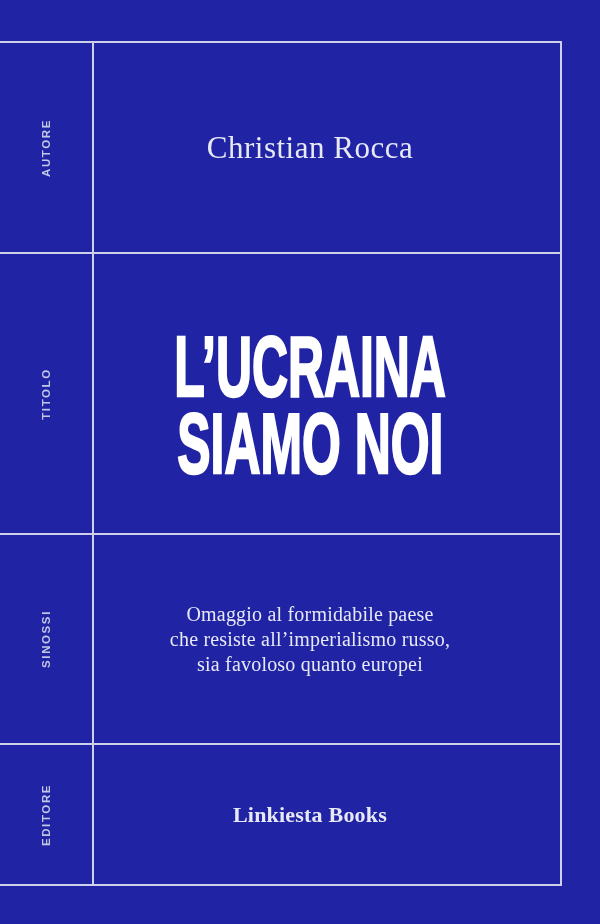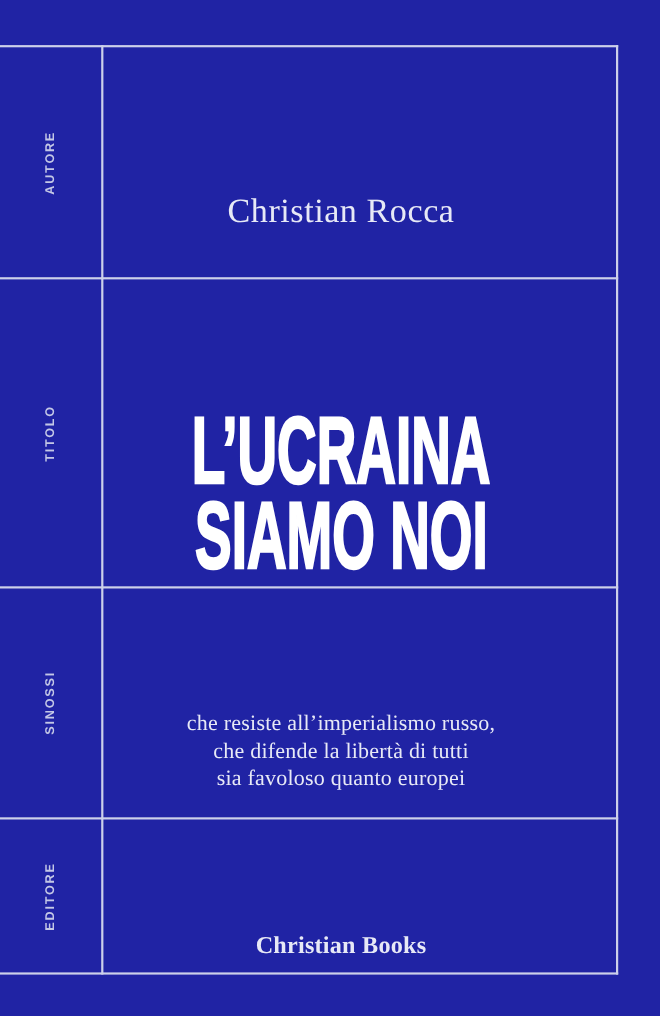--- a/index.html
+++ b/index.html
@@ -42,21 +42,20 @@
     font-weight: bold;
     letter-spacing: 1.6px;
     white-space: nowrap;
   }
   
   .cell {
     position: absolute; left: 94px; width: 432px;
     display: flex; flex-direction: column;
     align-items: center; justify-content: center;
     text-align: center;
-    margin-top: 44px;
   }
   .author-text {
     font-family: "Liberation Serif", serif;
     font-size: 31px;
     color: var(--body);
     letter-spacing: 0.5px;
   }
   .title-line {
     display: block;
     font-family: "Liberation Sans", sans-serif;
@@ -114,22 +113,22 @@
   <div class="cell" style="top:43px;height:209px">
     <span class="author-text">Christian Rocca</span>
   </div>
 
   <div class="cell" style="top:265px;height:279px">
     <span class="title-line">L’UCRAINA</span>
     <span class="title-line">SIAMO NOI</span>
   </div>
 
   <div class="cell" style="top:535px;height:208px">
+    <span class="synopsis-line">Omaggio al formidabile paese</span>
     <span class="synopsis-line">che resiste all’imperialismo russo,</span>
-    <span class="synopsis-line">che difende la libertà di tutti</span>
     <span class="synopsis-line">sia favoloso quanto europei</span>
   </div>
 
   <div class="cell" style="top:745px;height:139px">
-    <span class="publisher-text">Christian Books</span>
+    <span class="publisher-text">Linkiesta Books</span>
   </div>
 
 </div>
 
 </body></html>

